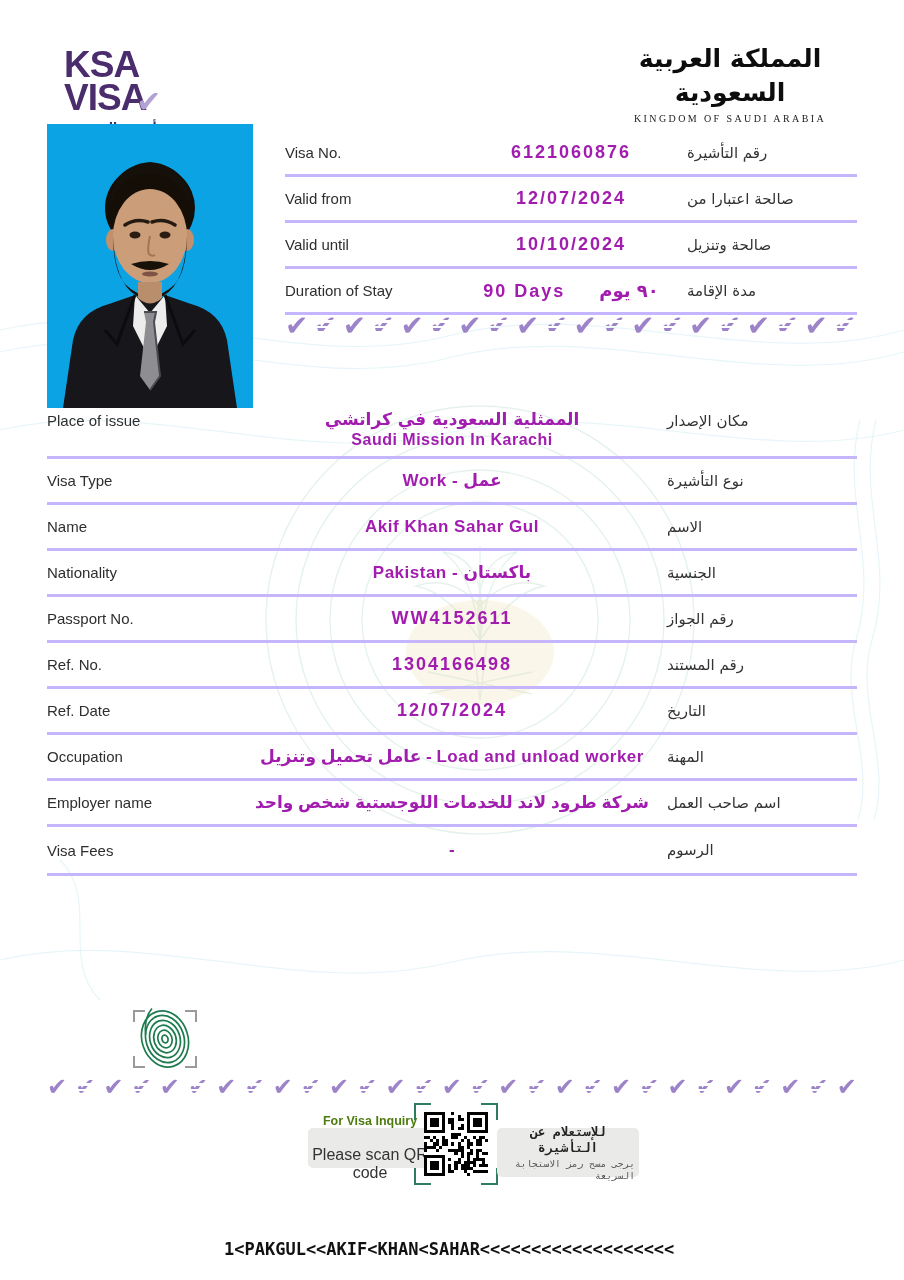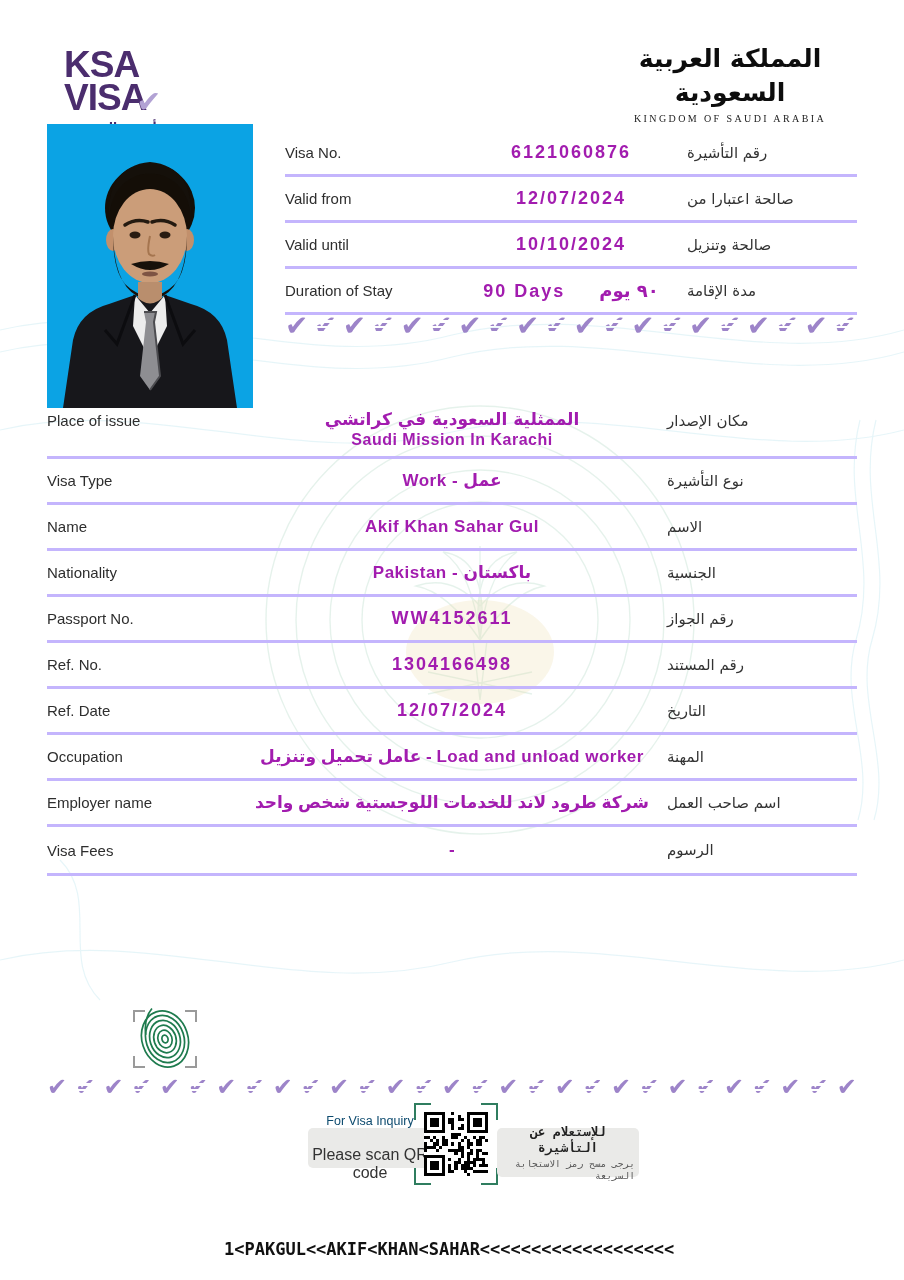--- a/index.html
+++ b/index.html
@@ -52,21 +52,21 @@
     background:repeating-linear-gradient(to bottom,#9d84c9 0 3px,rgba(255,255,255,0) 3px 5.5px);
     -webkit-background-clip:text;background-clip:text;color:transparent;
   }
 
   
   .fp{position:absolute;left:126px;top:1006px;width:78px;height:66px;}
 
   
   .inq{position:absolute;background:#eaeae8;border-radius:5px;display:flex;flex-direction:column;justify-content:center;text-align:center;}
   .inq-en{left:308px;top:1128px;width:116px;height:40px;padding:0 4px;}
-  .inq-en .b{font-size:12.5px;font-weight:normal;color:#0c4a6e;}
+  .inq-en .b{font-size:12.5px;font-weight:bold;color:#4d7c0f;}
   .inq-en .s{font-size:16px;color:#333;margin-top:18px;}
   .inq-ar{left:497px;top:1128px;width:134px;height:33px;direction:rtl;font-family:Liberation Mono, monospace;padding:8px 4px;}
   .inq-ar .b{font-size:12.5px;font-weight:bold;color:#222;}
   .inq-ar .s{font-size:9.5px;color:#555;margin-top:2px;text-align:right;}
   .qrwrap{position:absolute;left:414px;top:1103px;width:84px;height:82px;}
   .qrwrap svg.qr{position:absolute;left:10px;top:9px;}
   .bk{position:absolute;width:15px;height:15px;border:0 solid #2f7d5f;}
   .bk.tl{left:0;top:0;border-left-width:2.5px;border-top-width:2.5px;}
   .bk.tr{right:0;top:0;border-right-width:2.5px;border-top-width:2.5px;}
   .bk.bl{left:0;bottom:0;border-left-width:2.5px;border-bottom-width:2.5px;}

